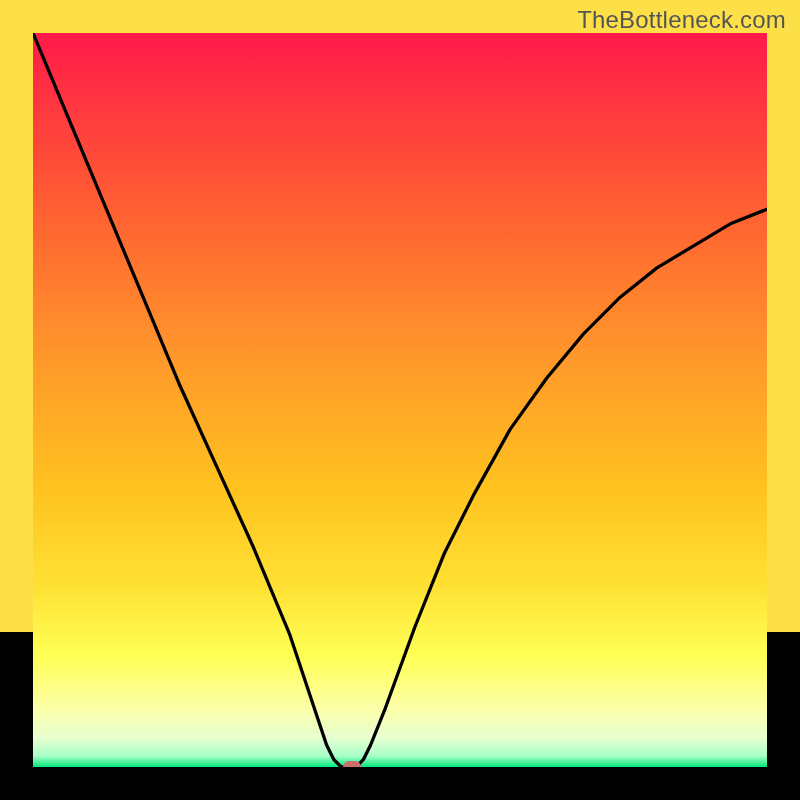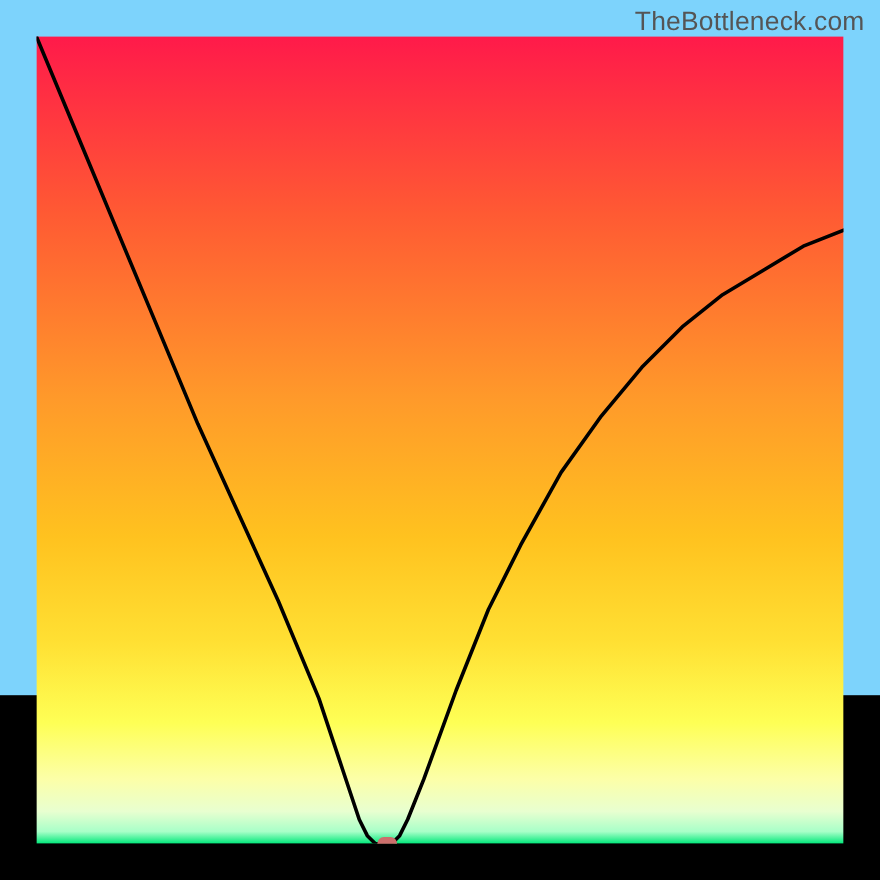--- a/index.html
+++ b/index.html
@@ -10,21 +10,21 @@
     background: #000;
     position: relative;
     font-family: Arial, Helvetica, sans-serif;
   }
   .frame {
     position: absolute;
     left: 0;
     top: 0;
     width: 800px;
     height: 632px;
-    background: #7dd3fc;
+    background: #fde047;
   }
   .plot-area {
     position: absolute;
     left: 33px;
     top: 33px;
     width: 734px;
     height: 734px;
     overflow: hidden;
   }
   .gradient {

